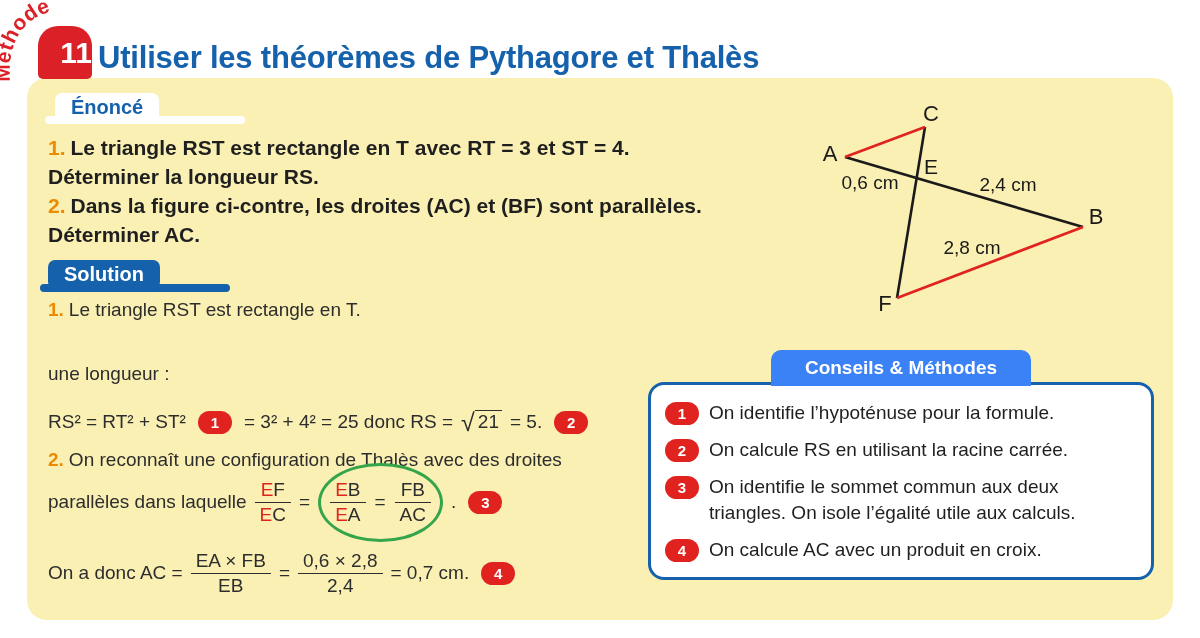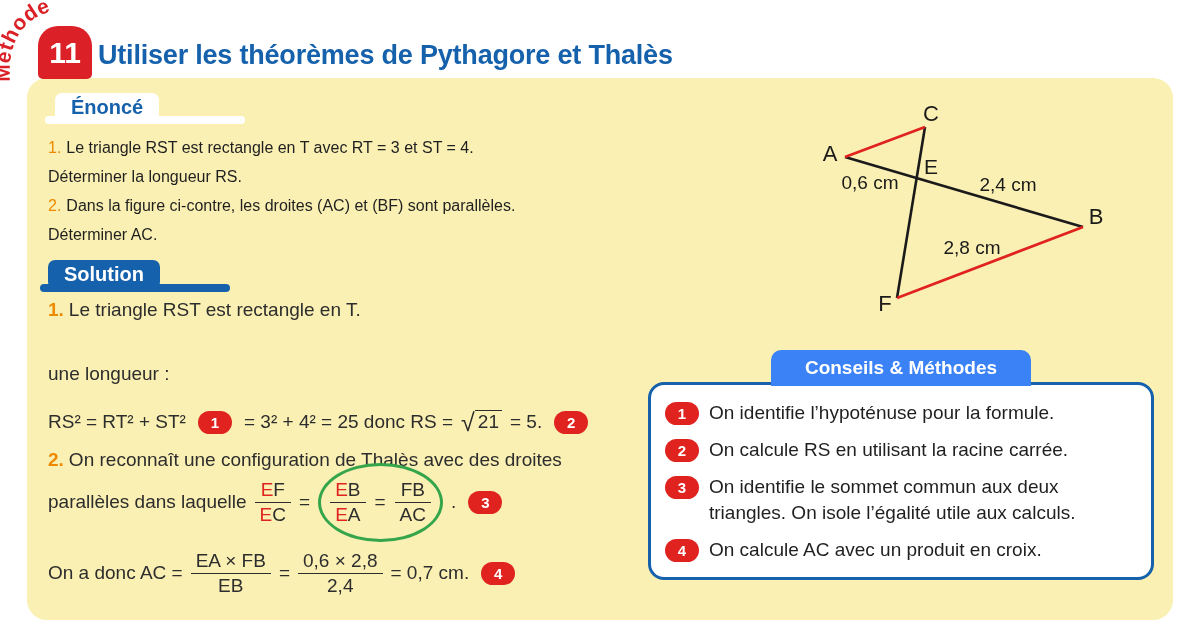--- a/index.html
+++ b/index.html
@@ -4,43 +4,43 @@
 <style>
   * { margin:0; padding:0; box-sizing:border-box; }
   html,body { width:1200px; height:638px; background:#ffffff; overflow:hidden;
               font-family:"Liberation Sans", sans-serif; }
   .page { position:relative; width:1200px; height:638px; background:#fff; }
 
   
   .arch-logo { position:absolute; left:0; top:0; width:112px; height:96px; }
   .method-badge { position:absolute; left:38px; top:26px; width:54px; height:53px;
     background:#db2127; border-radius:20px 20px 5px 5px; display:flex;
-    align-items:center; justify-content:center; color:#fff; font-weight:bold;
+    align-items:center; justify-content:flex-end; color:#fff; font-weight:bold;
     font-size:30px; z-index:3; }
-  .page-title { position:absolute; left:98px; top:40px; font-size:27px;
+  .page-title { position:absolute; left:98px; top:40px; font-size:31px;
     font-weight:bold; color:#1561ac; letter-spacing:-0.2px; }
 
   
   .panel { position:absolute; left:27px; top:78px; width:1146px; height:542px;
     background:#faf0b4; border-radius:20px; }
 
   
   .tab { position:absolute; height:29px; display:flex; align-items:center;
     justify-content:flex-end; font-weight:bold; font-size:20px; border-radius:7px;
     padding:0 16px; z-index:2; }
   .tab-enonce { left:28px; top:15px; background:#ffffff; color:#1561ac; }
   .strip-enonce { position:absolute; left:18px; top:38px; width:200px; height:8px;
     background:#ffffff; border-radius:4px; z-index:1; }
   .tab-solution { left:21px; top:182px; background:#1561ac; color:#ffffff; }
   .strip-solution { position:absolute; left:13px; top:206px; width:190px; height:8px;
     background:#1561ac; border-radius:4px; z-index:1; }
 
   
   .enonce-text { position:absolute; left:21px; top:55px; width:660px;
-    font-size:16px; font-weight:normal; color:#1f1f1f; line-height:29px; }
+    font-size:21px; font-weight:bold; color:#1f1f1f; line-height:29px; }
   .qnum { color:#ee8a00; margin-right:5px; }
 
   
   .sol { position:absolute; font-size:19px; color:#2d2d2d; }
   .sol-step1   { left:21px; top:221px; }
   .sol-line2   { left:21px; top:255px; }
   .sol-line3   { left:21px; top:285px; }
   .sol-math1   { left:21px; top:313px;margin-top:19px; }
   .sol-step2   { left:21px; top:359px;margin-top:12px; }
   .sol-thales  { left:21px; top:382px; height:84px; }

